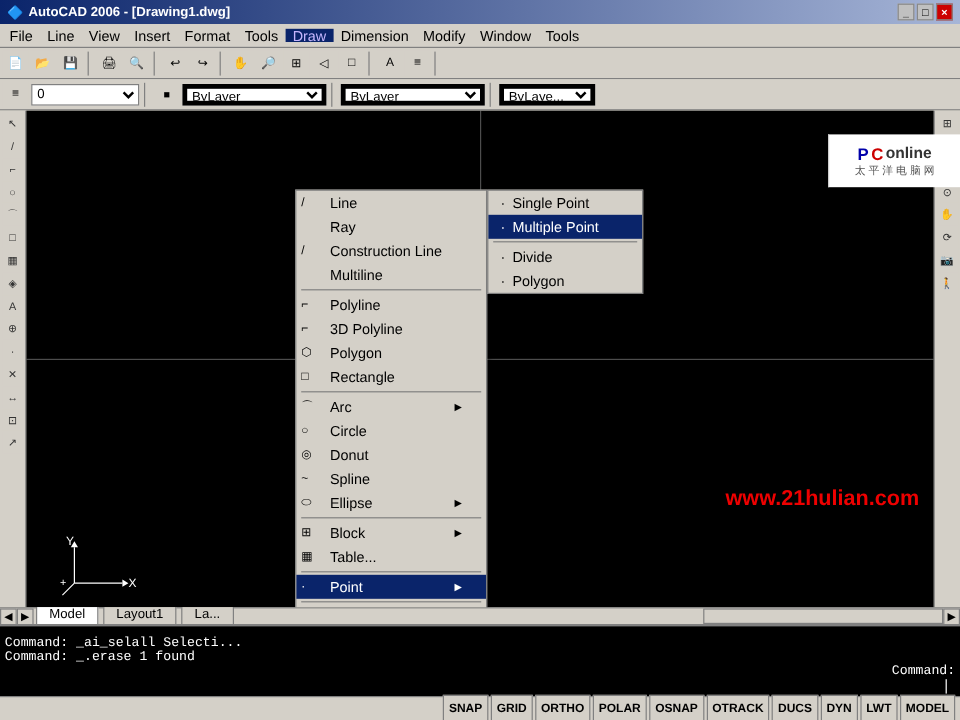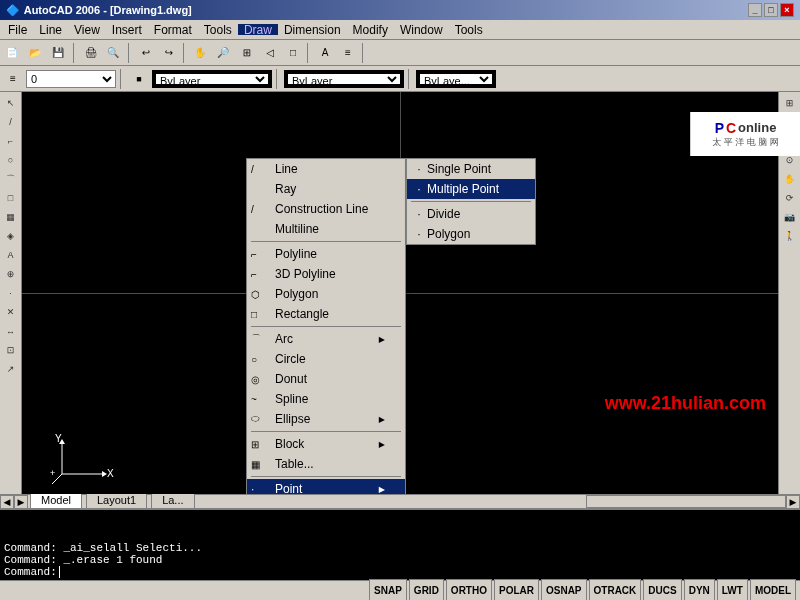--- a/index.html
+++ b/index.html
@@ -142,35 +142,36 @@
       border: 1px solid #808080;
       border-bottom: none;
       cursor: pointer;
       font-size: 11px;
       margin-right: 2px;
     }
     .tab.active { background: white; }
 
     
     #command-area {
-      height: 72px;
+      height: 60px;
       background: black;
       border-top: 2px solid #808080;
       color: white;
       font-family: 'Courier New', monospace;
       font-size: 11px;
       padding: 2px 4px;
       display: flex;
       flex-direction: column;
       justify-content: flex-end;
     }
     #command-input-line {
       display: flex;
       align-items: flex-end;
       color: white;
+      flex-direction: column;
     }
     #status-bar {
       height: 20px;
       background: #d4d0c8;
       border-top: 1px solid #808080;
       display: flex;
       align-items: center;
       padding: 0 4px;
       font-size: 11px;
       gap: 8px;

